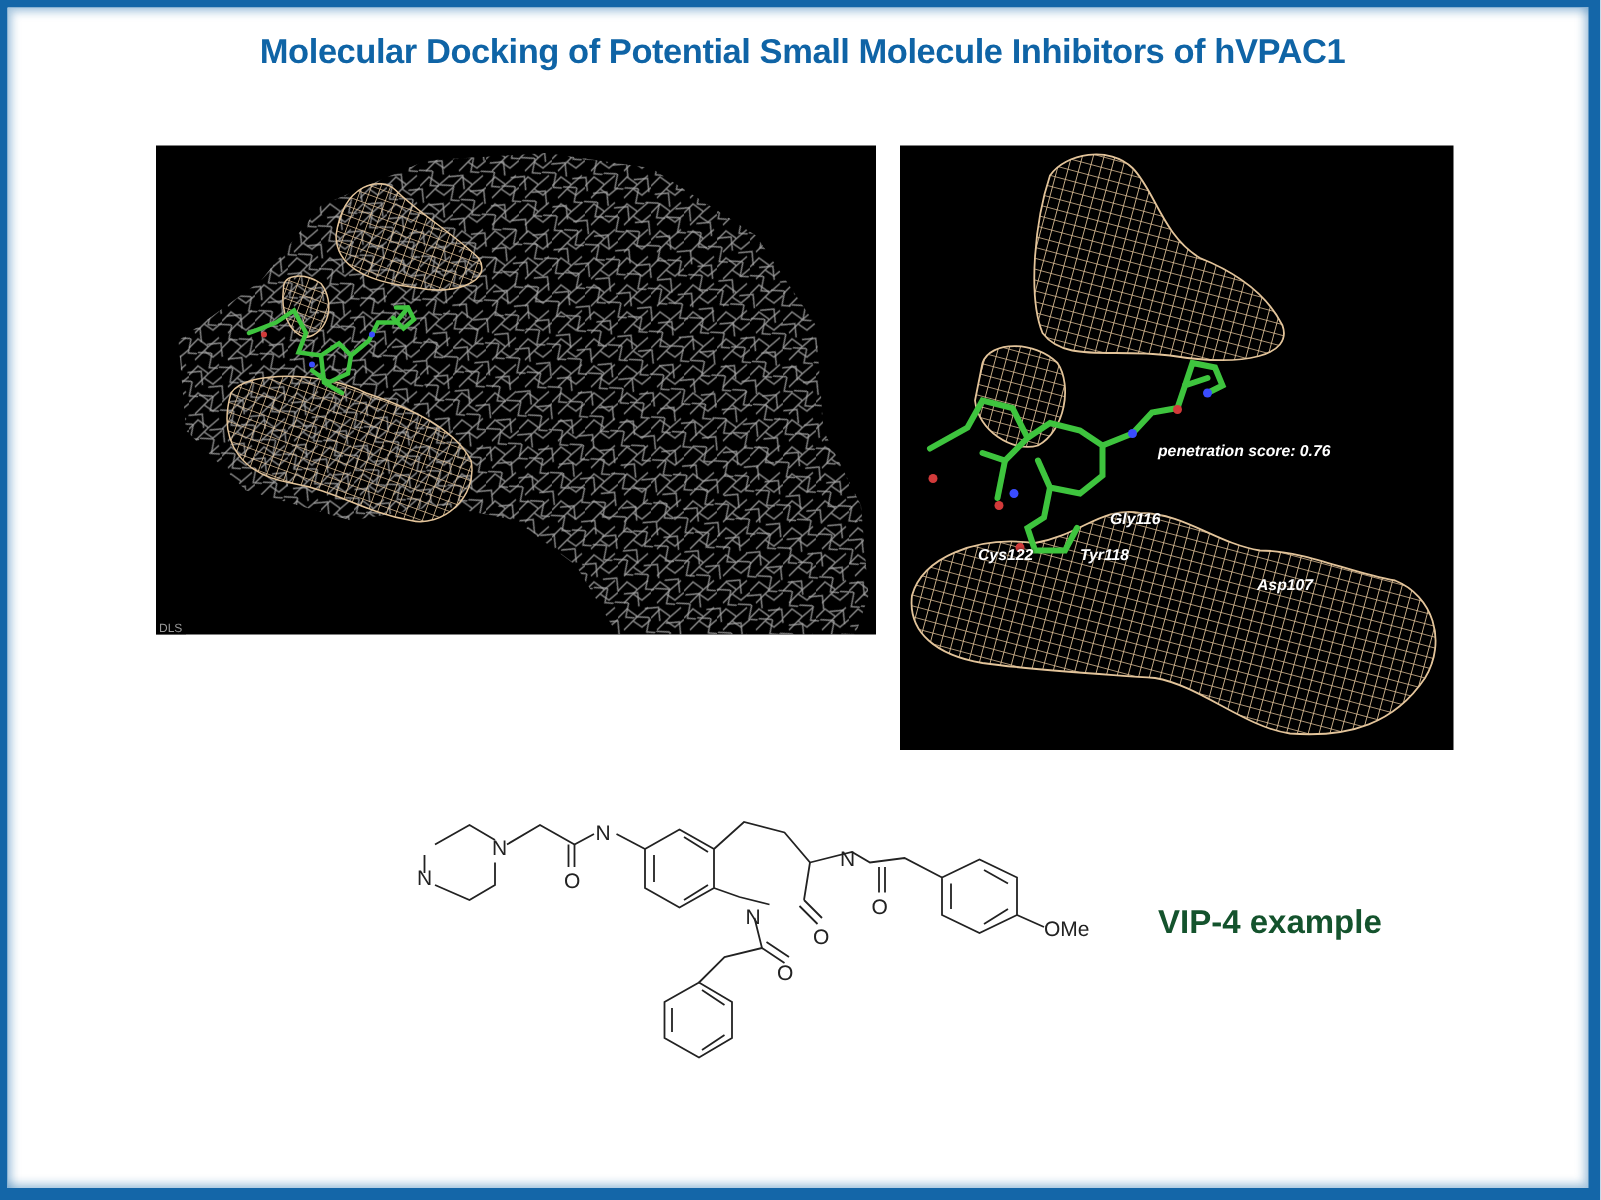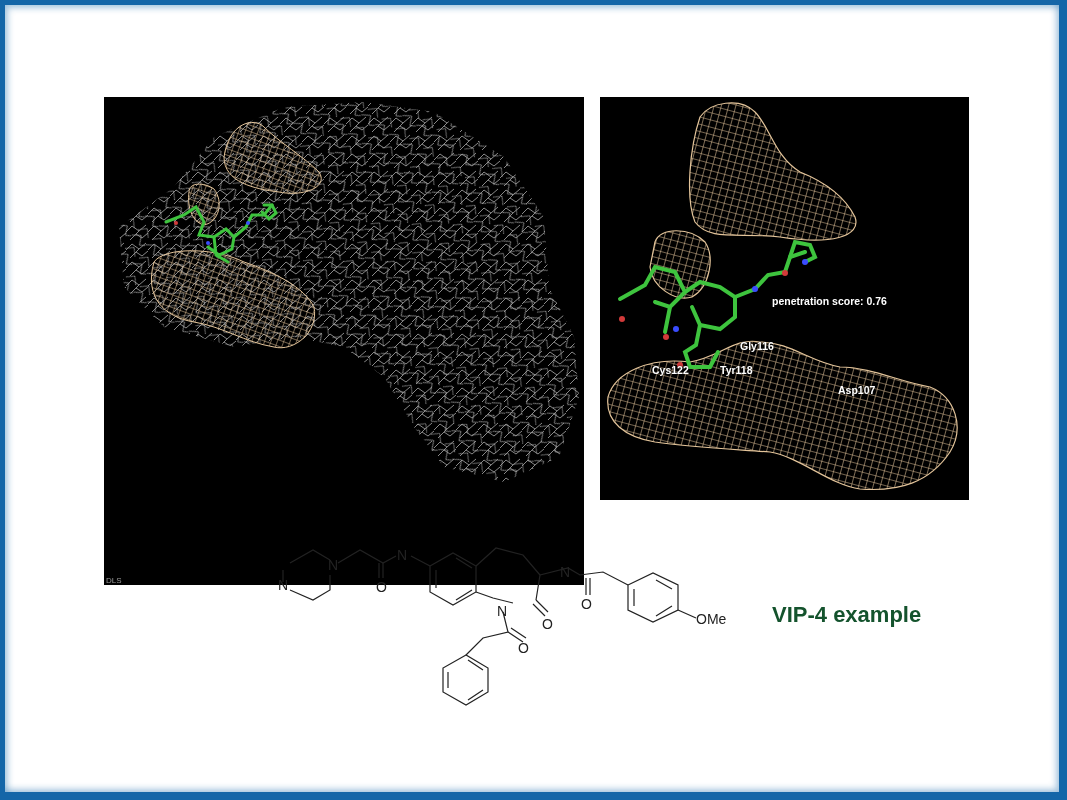--- a/index.html
+++ b/index.html
@@ -18,22 +18,22 @@
   }
   .title {
     position: absolute; left: 140px; top: 20px; width: 790px;
     text-align: center; color: #0f64a6; font-weight: bold;
     font-size: 23px; line-height: 29px; letter-spacing: -0.3px;
   }
   .title div { white-space: nowrap; }
   .panel {
     position: absolute; background: #000; overflow: hidden;
   }
-  #panel-left { left: 104px; top: 97px; width: 480px; height: 488px; }
-  #panel-right { left: 600px; top: 97px; width: 369px; height: 403px; }
+  #panel-left { left: 104px; top: 97px; width: 480px; height: 326px; }
+  #panel-right { left: 600px; top: 97px; width: 369px; height: 403px; font-style: italic; }
   .panel svg { position: absolute; left: 0; top: 0; }
   .corner-label {
     position: absolute; left: 0; bottom: 0; font-size: 8px; color: #999;
     background: #000; padding: 0 2px;
   }
   .res-label {
     position: absolute; color: #ffffff; font-weight: bold; font-size: 10.5px;
     white-space: nowrap; text-shadow: 0 0 2px #000;
   }
   #structure { position: absolute; left: 268px; top: 520px; width: 470px; height: 200px; }
@@ -42,20 +42,21 @@
     font-weight: bold; font-size: 22px; white-space: nowrap;
   }
   .atom { font-family: "Liberation Sans", sans-serif; font-size: 14px; fill: #222; }
 </style>
 </head>
 <body>
 
 <div class="frame"></div>
 
 <div class="title">
+  <div>Molecular Docking of Potential Small Molecule Inhibitors of hVPAC1</div>
 </div>
 
 <div class="panel" id="panel-left">
   <svg width="480" height="406" viewBox="0 0 480 406">
     <defs>
       <pattern id="meshL" width="6" height="6" patternUnits="userSpaceOnUse" patternTransform="rotate(20)">
         <path d="M0 0 L6 0 M0 0 L0 6" stroke="#e3c49a" stroke-width="1" fill="none"></path>
       </pattern>
       <pattern id="wireL" width="22" height="18" patternUnits="userSpaceOnUse">
         <path d="M0 9 L6 3 L13 8 L20 2 M4 17 L10 11 L16 15 L22 10 M13 8 L10 11" stroke="#8f8f8f" stroke-width="1" fill="none"></path>

